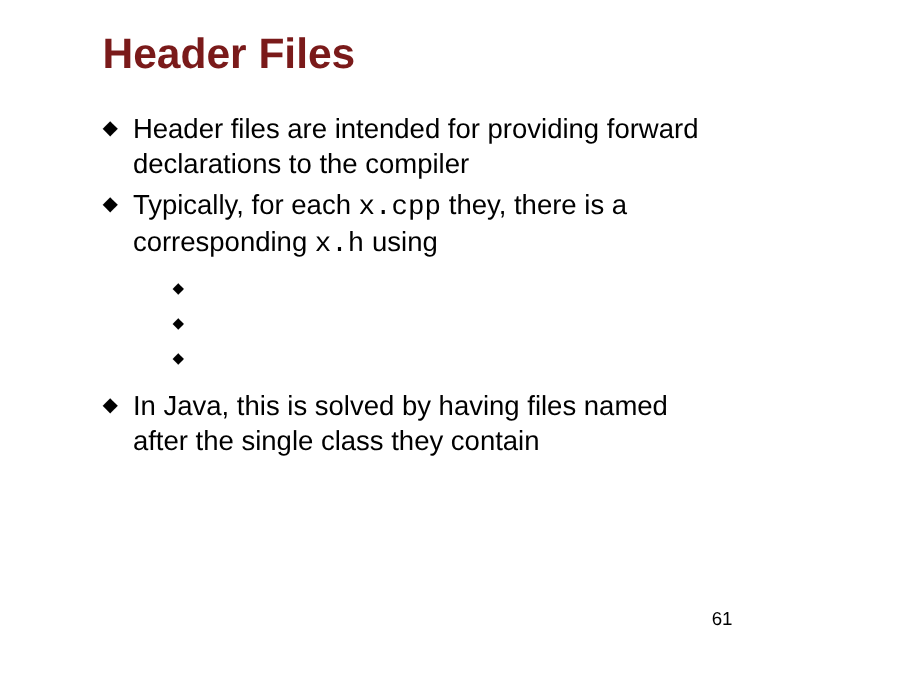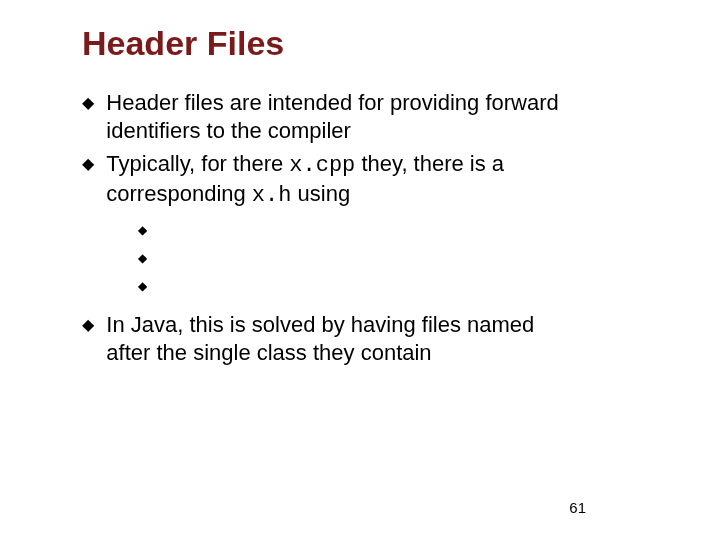--- a/index.html
+++ b/index.html
@@ -8,40 +8,40 @@
   .title { font-size: 34px; font-weight: bold; color: #7a1a1a; margin-left: 22px; margin-bottom: 26px; }
   .bullets { list-style: none; }
   .level1 { display: flex; align-items: flex-start; font-size: 22px; line-height: 1.25; margin-bottom: 6px; padding-left: 22px; }
   .level1 .marker { font-size: 16px; line-height: 28px; margin-right: 12px; flex-shrink: 0; }
   .level1 .text { flex: 1; }
   .nested { list-style: none; margin: 10px 0 14px 0; }
   .level2 { display: flex; align-items: flex-start; font-size: 18px; line-height: 1.3; margin-bottom: 6px; padding-left: 78px; }
   .level2 .marker { font-size: 12px; line-height: 22px; margin-right: 10px; flex-shrink: 0; }
   .level2 .text { flex: 1; }
   .code { font-family: "Courier New", Courier, monospace; text-align: center; }
-  .pagenum { position: absolute; right: 38px; bottom: 24px; font-size: 15px; color: #000; }
+  .pagenum { position: absolute; right: 38px; bottom: 36px; font-size: 15px; color: #000; }
 </style>
 </head>
 <body>
 
 <div class="slide">
 
   <h1 class="title">Header Files</h1>
 
   <ul class="bullets">
 
     <li class="level1">
       <span class="marker">◆</span>
-      <span class="text">Header files are intended for providing forward identifiers to the compiler</span>
+      <span class="text">Header files are intended for providing forward declarations to the compiler</span>
     </li>
 
     <li class="level1">
       <span class="marker">◆</span>
       <span class="text">
-        <span>Typically, for there </span><span class="code">x.cpp</span><span> they, there is a corresponding </span><span class="code">x.h</span><span> using</span>
+        <span>Typically, for each </span><span class="code">x.cpp</span><span> they, there is a corresponding </span><span class="code">x.h</span><span> using</span>
       </span>
     </li>
 
     <ul class="nested">
       <li class="level2">
         <span class="marker">◆</span>
       </li>
       <li class="level2">
         <span class="marker">◆</span>
       </li>

